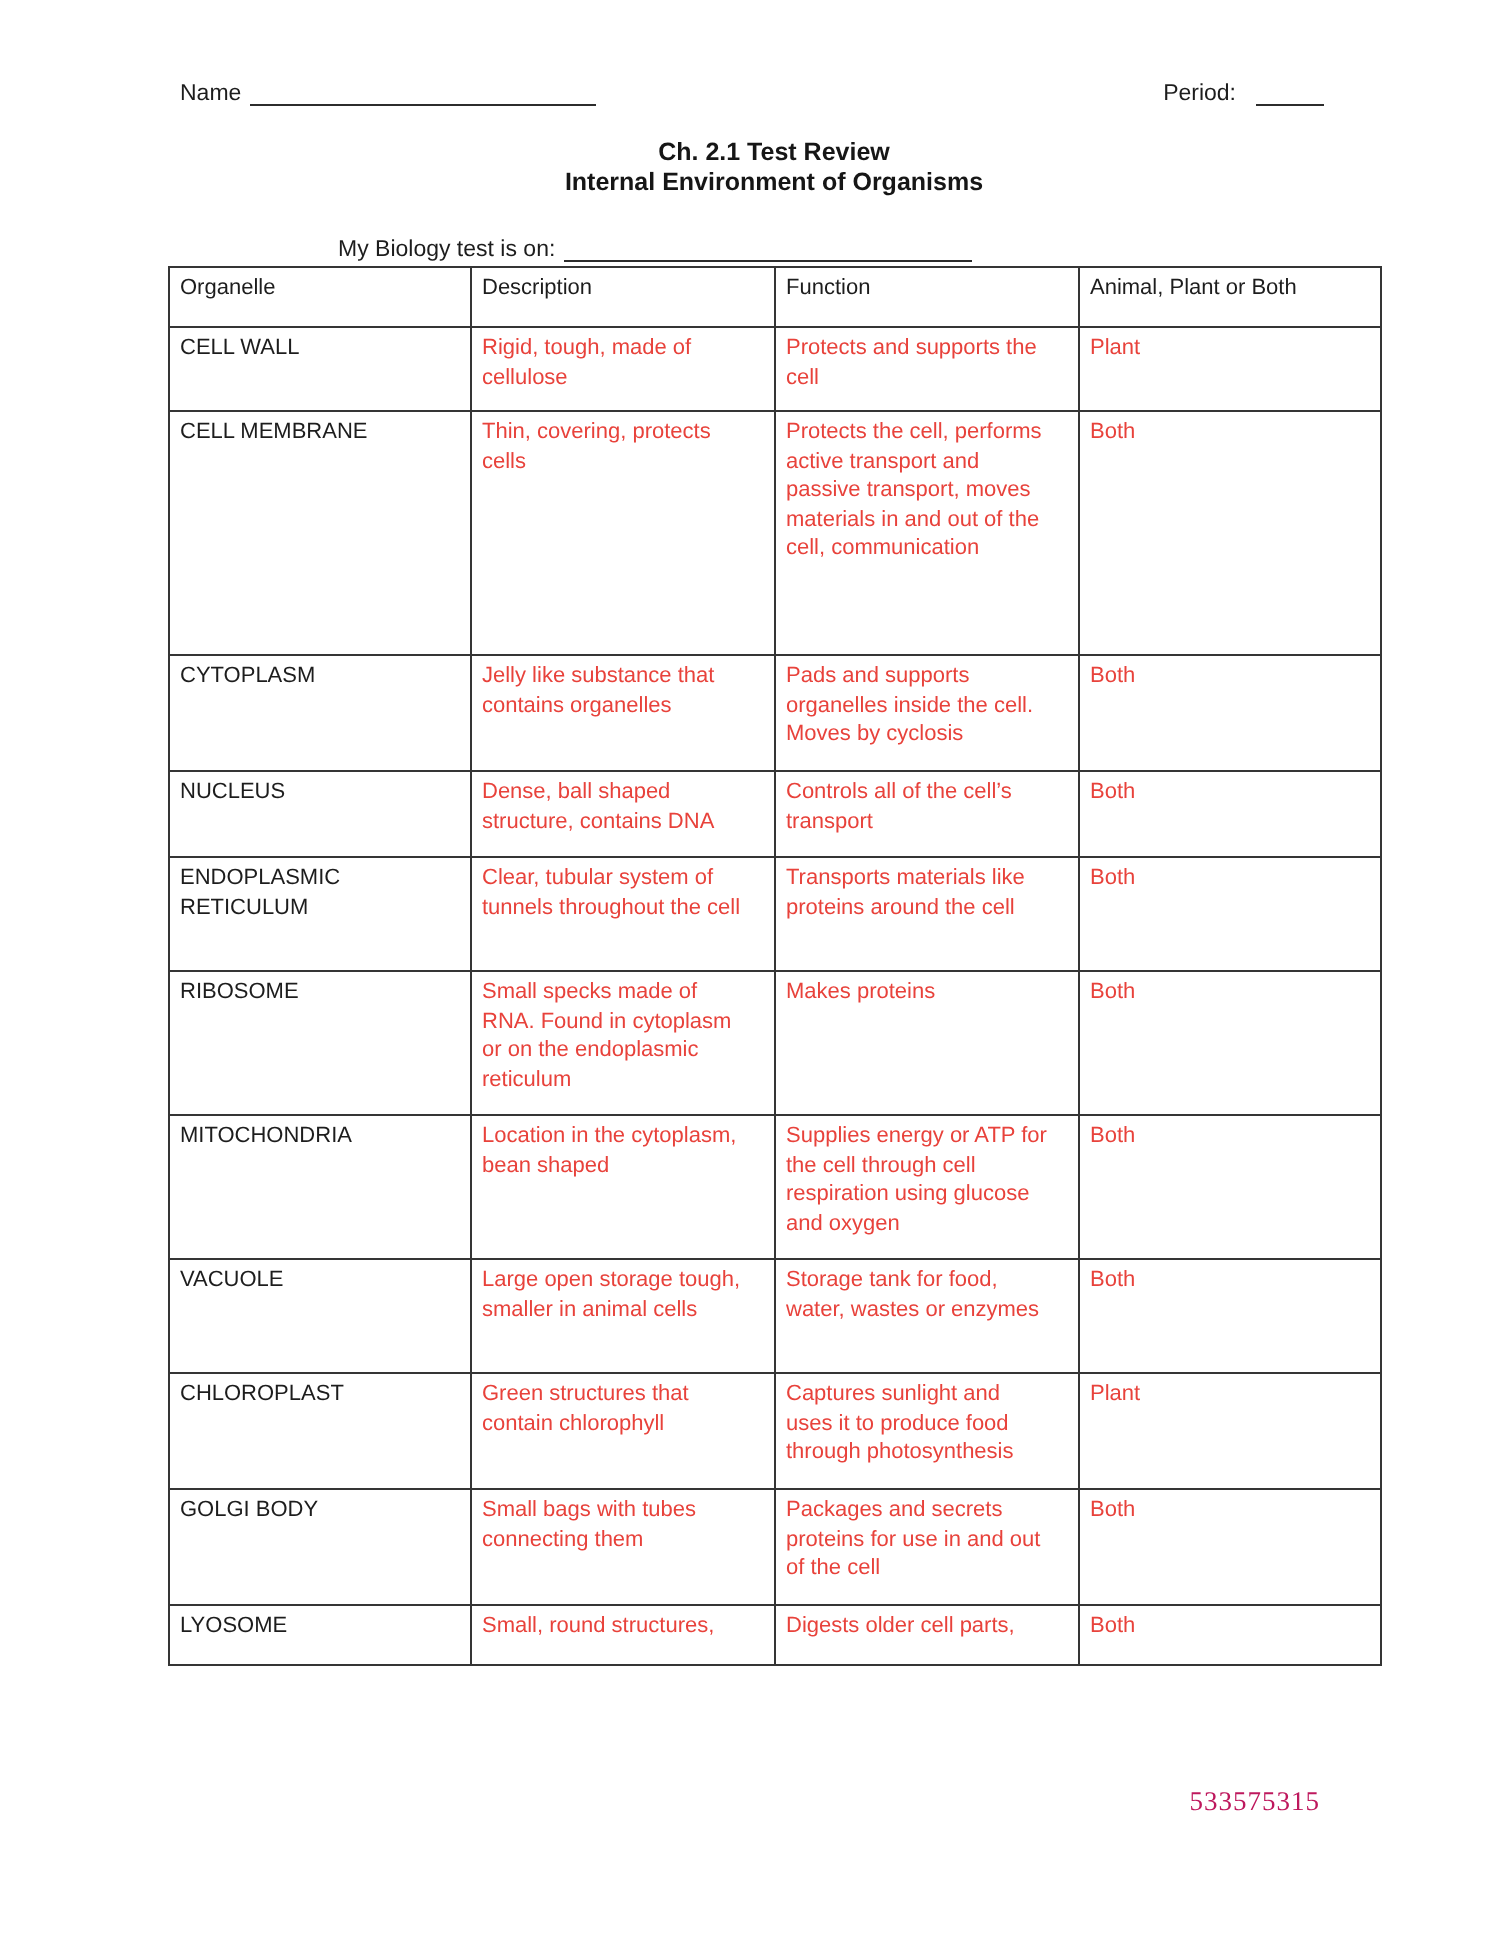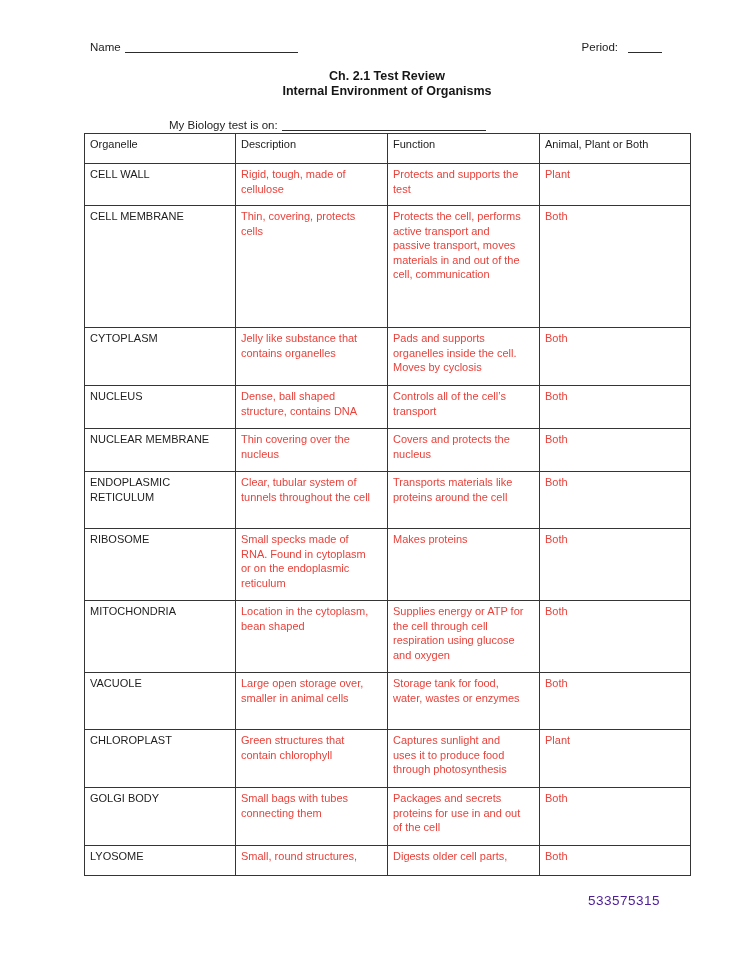--- a/index.html
+++ b/index.html
@@ -77,23 +77,23 @@
     overflow: hidden;
   }
   table.review th { height: 30px; color: #1d1d1d; }
   td.cell-organelle { color: #1d1d1d; }
   td.cell-answer { color: var(--answer-red, #e8423b); }
   
   .footer-number {
     position: absolute;
     right: 89px;
     top: 893px;
-    font-family: Liberation Sans, sans-serif;
+    font-family: Liberation Serif, serif;
     font-size: 13.5px;
-    color: #4c1d95;
+    color: #be185d;
     letter-spacing: 0.5px;
   }
 </style>
 </head>
 <body>
 
 <div class="page">
   <div class="content">
 
     <div class="top-row">
@@ -129,68 +129,62 @@
           <th>Organelle</th>
           <th>Description</th>
           <th>Function</th>
           <th>Animal, Plant or Both</th>
         </tr>
       </thead>
       <tbody>
           <tr style="height: 42px;">
     <td class="cell-organelle">CELL WALL</td>
     <td class="cell-answer">Rigid, tough, made of cellulose</td>
-    <td class="cell-answer">Protects and supports the test</td>
+    <td class="cell-answer">Protects and supports the cell</td>
     <td class="cell-answer">Plant</td>
   </tr>
           <tr style="height: 122px;">
     <td class="cell-organelle">CELL MEMBRANE</td>
     <td class="cell-answer">Thin, covering, protects cells</td>
     <td class="cell-answer">Protects the cell, performs active transport and passive transport, moves materials in and out of the cell, communication</td>
     <td class="cell-answer">Both</td>
   </tr>
           <tr style="height: 58px;">
     <td class="cell-organelle">CYTOPLASM</td>
     <td class="cell-answer">Jelly like substance that contains organelles</td>
     <td class="cell-answer">Pads and supports organelles inside the cell. Moves by cyclosis</td>
     <td class="cell-answer">Both</td>
   </tr>
           <tr style="height: 43px;">
     <td class="cell-organelle">NUCLEUS</td>
     <td class="cell-answer">Dense, ball shaped structure, contains DNA</td>
     <td class="cell-answer">Controls all of the cell’s transport</td>
     <td class="cell-answer">Both</td>
   </tr>
-          <tr style="height: 43px;">
-    <td class="cell-organelle">NUCLEAR MEMBRANE</td>
-    <td class="cell-answer">Thin covering over the nucleus</td>
-    <td class="cell-answer">Covers and protects the nucleus</td>
-    <td class="cell-answer">Both</td>
-  </tr>
           <tr style="height: 57px;">
     <td class="cell-organelle">ENDOPLASMIC RETICULUM</td>
     <td class="cell-answer">Clear, tubular system of tunnels throughout the cell</td>
     <td class="cell-answer">Transports materials like proteins around the cell</td>
     <td class="cell-answer">Both</td>
   </tr>
           <tr style="height: 72px;">
     <td class="cell-organelle">RIBOSOME</td>
     <td class="cell-answer">Small specks made of RNA. Found in cytoplasm or on the endoplasmic reticulum</td>
     <td class="cell-answer">Makes proteins</td>
     <td class="cell-answer">Both</td>
   </tr>
           <tr style="height: 72px;">
     <td class="cell-organelle">MITOCHONDRIA</td>
     <td class="cell-answer">Location in the cytoplasm, bean shaped</td>
     <td class="cell-answer">Supplies energy or ATP for the cell through cell respiration using glucose and oxygen</td>
     <td class="cell-answer">Both</td>
   </tr>
           <tr style="height: 57px;">
     <td class="cell-organelle">VACUOLE</td>
-    <td class="cell-answer">Large open storage over, smaller in animal cells</td>
+    <td class="cell-answer">Large open storage tough, smaller in animal cells</td>
     <td class="cell-answer">Storage tank for food, water, wastes or enzymes</td>
     <td class="cell-answer">Both</td>
   </tr>
           <tr style="height: 58px;">
     <td class="cell-organelle">CHLOROPLAST</td>
     <td class="cell-answer">Green structures that contain chlorophyll</td>
     <td class="cell-answer">Captures sunlight and uses it to produce food through photosynthesis</td>
     <td class="cell-answer">Plant</td>
   </tr>
           <tr style="height: 58px;">

